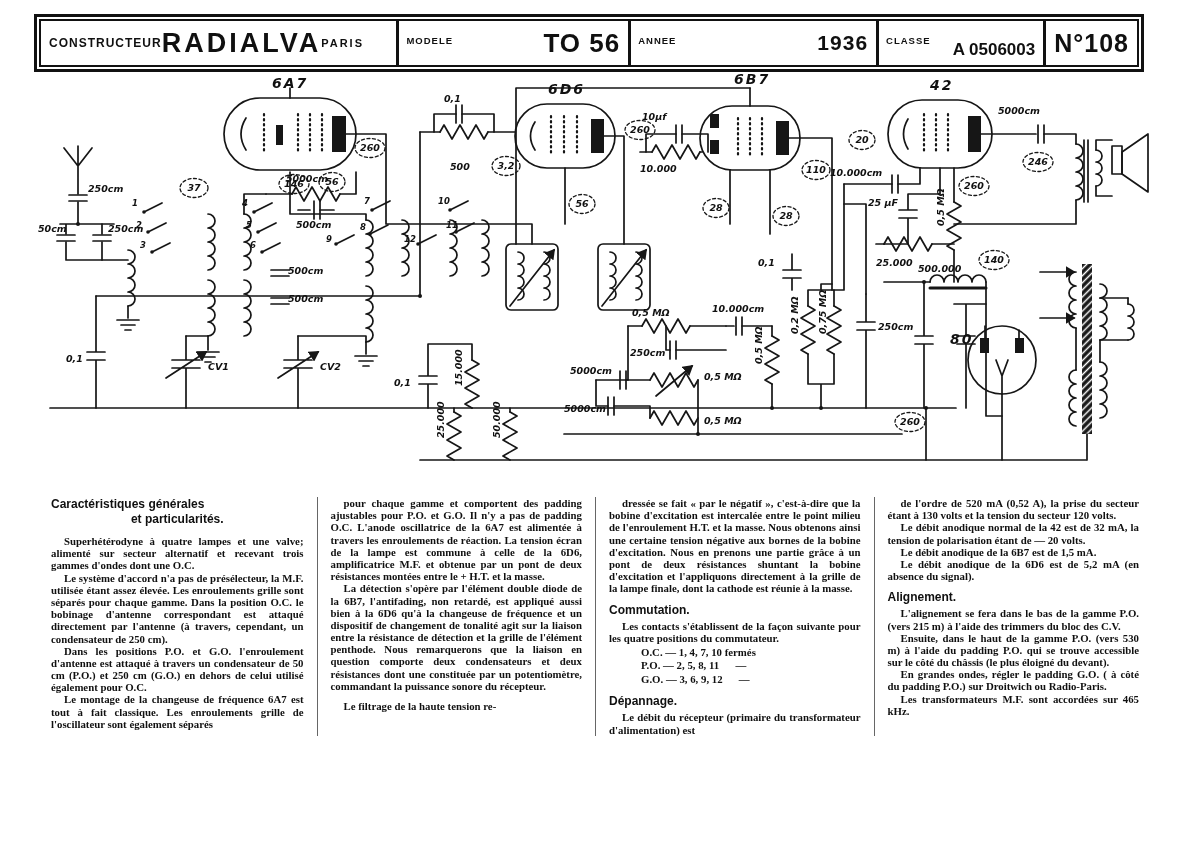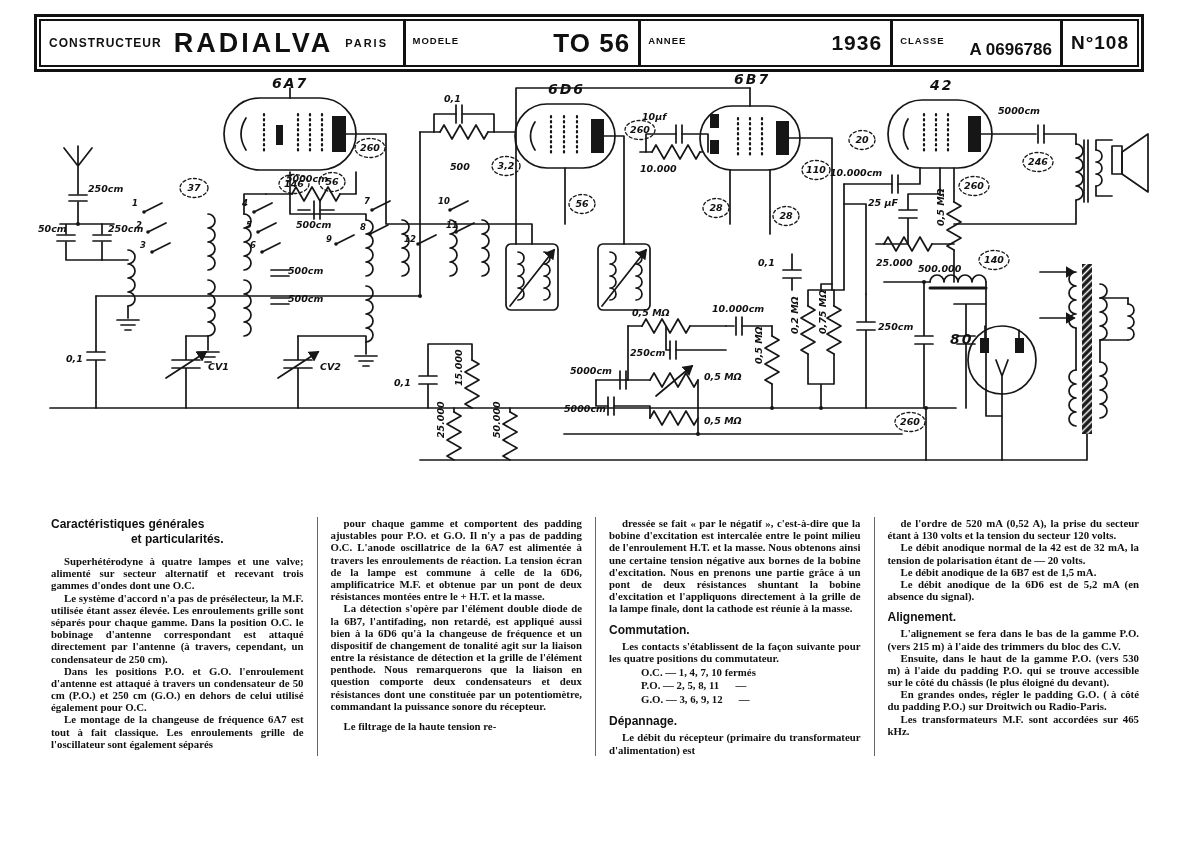--- a/index.html
+++ b/index.html
@@ -4,45 +4,45 @@
 <style>
   html,body { margin:0; padding:0; }
   body { width:1192px; height:847px; background:#fff; position:relative; overflow:hidden;
          font-family:"Liberation Serif", serif; color:#101010; }
 
   
   .plate { position:absolute; left:34px; top:14px; width:1104px; border:3px solid #111; background:#fff; }
   .plate-inner { margin:2px; border:2px solid #111; display:flex; align-items:stretch; height:44px; }
   .cell { display:flex; align-items:center; padding:2px 8px; position:relative; border-left:3px solid #111; box-sizing:border-box; }
   .cell:first-child { border-left:none; }
-  .c1 { width:33%; gap:12px; }
+  .c1 { width:33%; }
   .c2 { width:21.5%; } .c3 { width:23%; } .c4 { width:15.5%;text-align:right; } .c5 { flex:1; justify-content:center; }
   .lbl  { font:700 12px "Liberation Sans", sans-serif; letter-spacing:1px; }
   .brand{ font:700 27px "Liberation Sans", sans-serif; letter-spacing:3px; }
   .city { font:700 11px "Liberation Sans", sans-serif; letter-spacing:2px; }
   .mini { position:absolute; top:14px; left:7px; font:700 9.5px "Liberation Sans", sans-serif; letter-spacing:1px; }
   .big  { margin-left:auto; font:700 26px "Liberation Sans", sans-serif; letter-spacing:1px; }
   .c3 .big { font-size:21px; }
   .classe-val { margin-left:auto; align-self:flex-end; padding-bottom:3px; font:700 17px "Liberation Sans", sans-serif; }
-  .c5 .big { margin:6px auto; font-size:19px; }
+  .c5 .big { margin:6px auto; font-size:25px; }
 
   
   svg.schematic { position:absolute; left:36px; top:74px; }
   .ink  { stroke:#161616; stroke-width:1.7; fill:none; stroke-linecap:round; stroke-linejoin:round; }
   .dash { stroke-dasharray:1.5,3.5; stroke-width:2.2; }
   .tp ellipse { stroke-dasharray:3,2.5; stroke-width:1.3; }
   .blk  { fill:#161616; stroke:none; }
   svg text { stroke:none; fill:#111; }
   .sch-val  { font:italic 700 9.5px "DejaVu Sans", sans-serif; }
   .sch-tube { font:italic 700 14px "DejaVu Sans", sans-serif; letter-spacing:2px; }
   .sch-sw   { font:italic 700 8.5px "DejaVu Sans", sans-serif; }
   .tp text  { font:italic 700 9.5px "DejaVu Sans", sans-serif; text-anchor:middle; }
 
   
-  .art { position:absolute; left:38px; top:517px; width:1114px; display:flex; }
+  .art { position:absolute; left:38px; top:497px; width:1114px; display:flex; }
   .col { width:25%; box-sizing:border-box; padding:0 13px; }
   .col + .col { border-left:1px solid #666; }
   .art p { margin:0; text-indent:13px; text-align:justify;
            font:700 10.8px/1.13 "Liberation Serif", serif; }
   .art h3 { font:700 12px "Liberation Sans", sans-serif; margin:0 0 1px; }
   .h3c { text-align:center; text-indent:0 !important; }
   .gap { height:8px; }
   .comm { margin:2px 0 2px 32px; }
   .comm div { white-space:pre; font:700 10.8px/1.25 "Liberation Serif", serif; }
   .subhead { margin-top:8px !important; margin-bottom:3px !important; }
@@ -62,21 +62,21 @@
       <div class="cell c2">
         <span class="mini">MODELE</span>
         <span class="big">TO 56</span>
       </div>
       <div class="cell c3">
         <span class="mini">ANNEE</span>
         <span class="big">1936</span>
       </div>
       <div class="cell c4">
         <span class="mini">CLASSE</span>
-        <span class="classe-val">A 0696786</span>
+        <span class="classe-val">A 0506003</span>
       </div>
       <div class="cell c5">
         <span class="big">N°108</span>
       </div>
     </div>
   </div>
 
   <svg class="schematic" width="1116" height="416" viewBox="0 0 1116 416">
     <defs>
       <path id="rz" d="M0,0 l4,-7 8,14 8,-14 8,14 8,-14 8,14 4,-7"></path>

